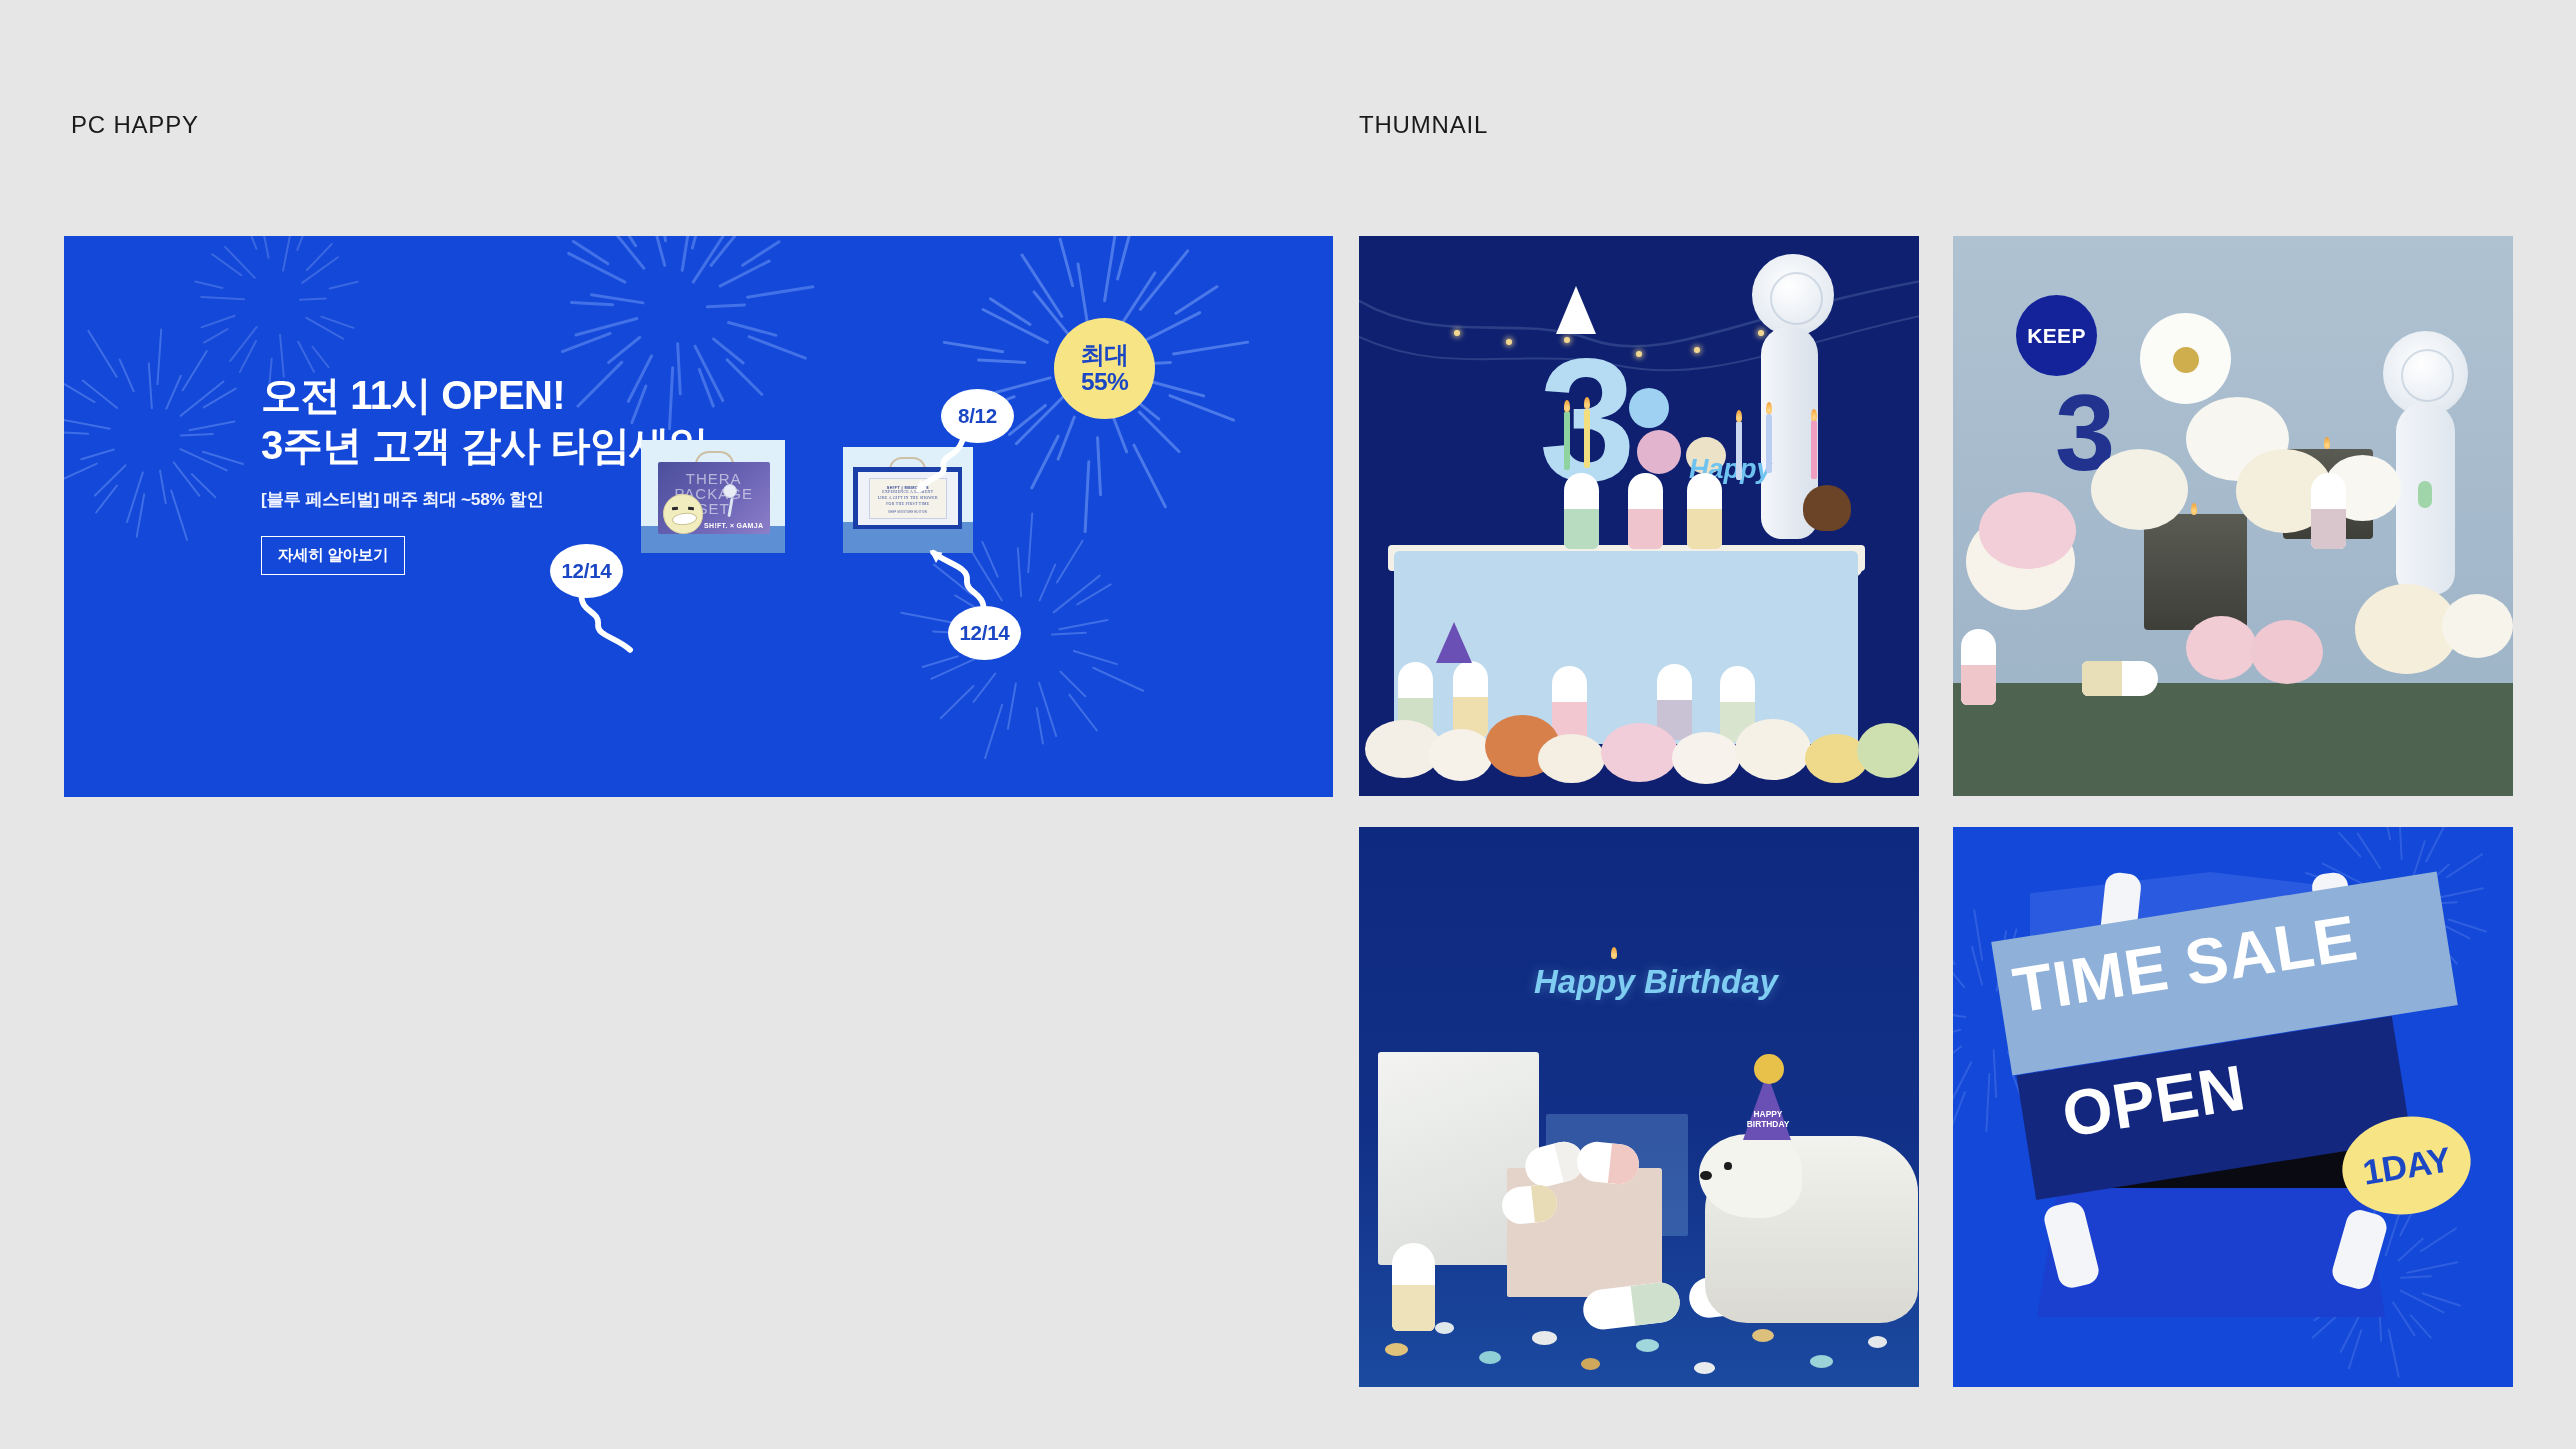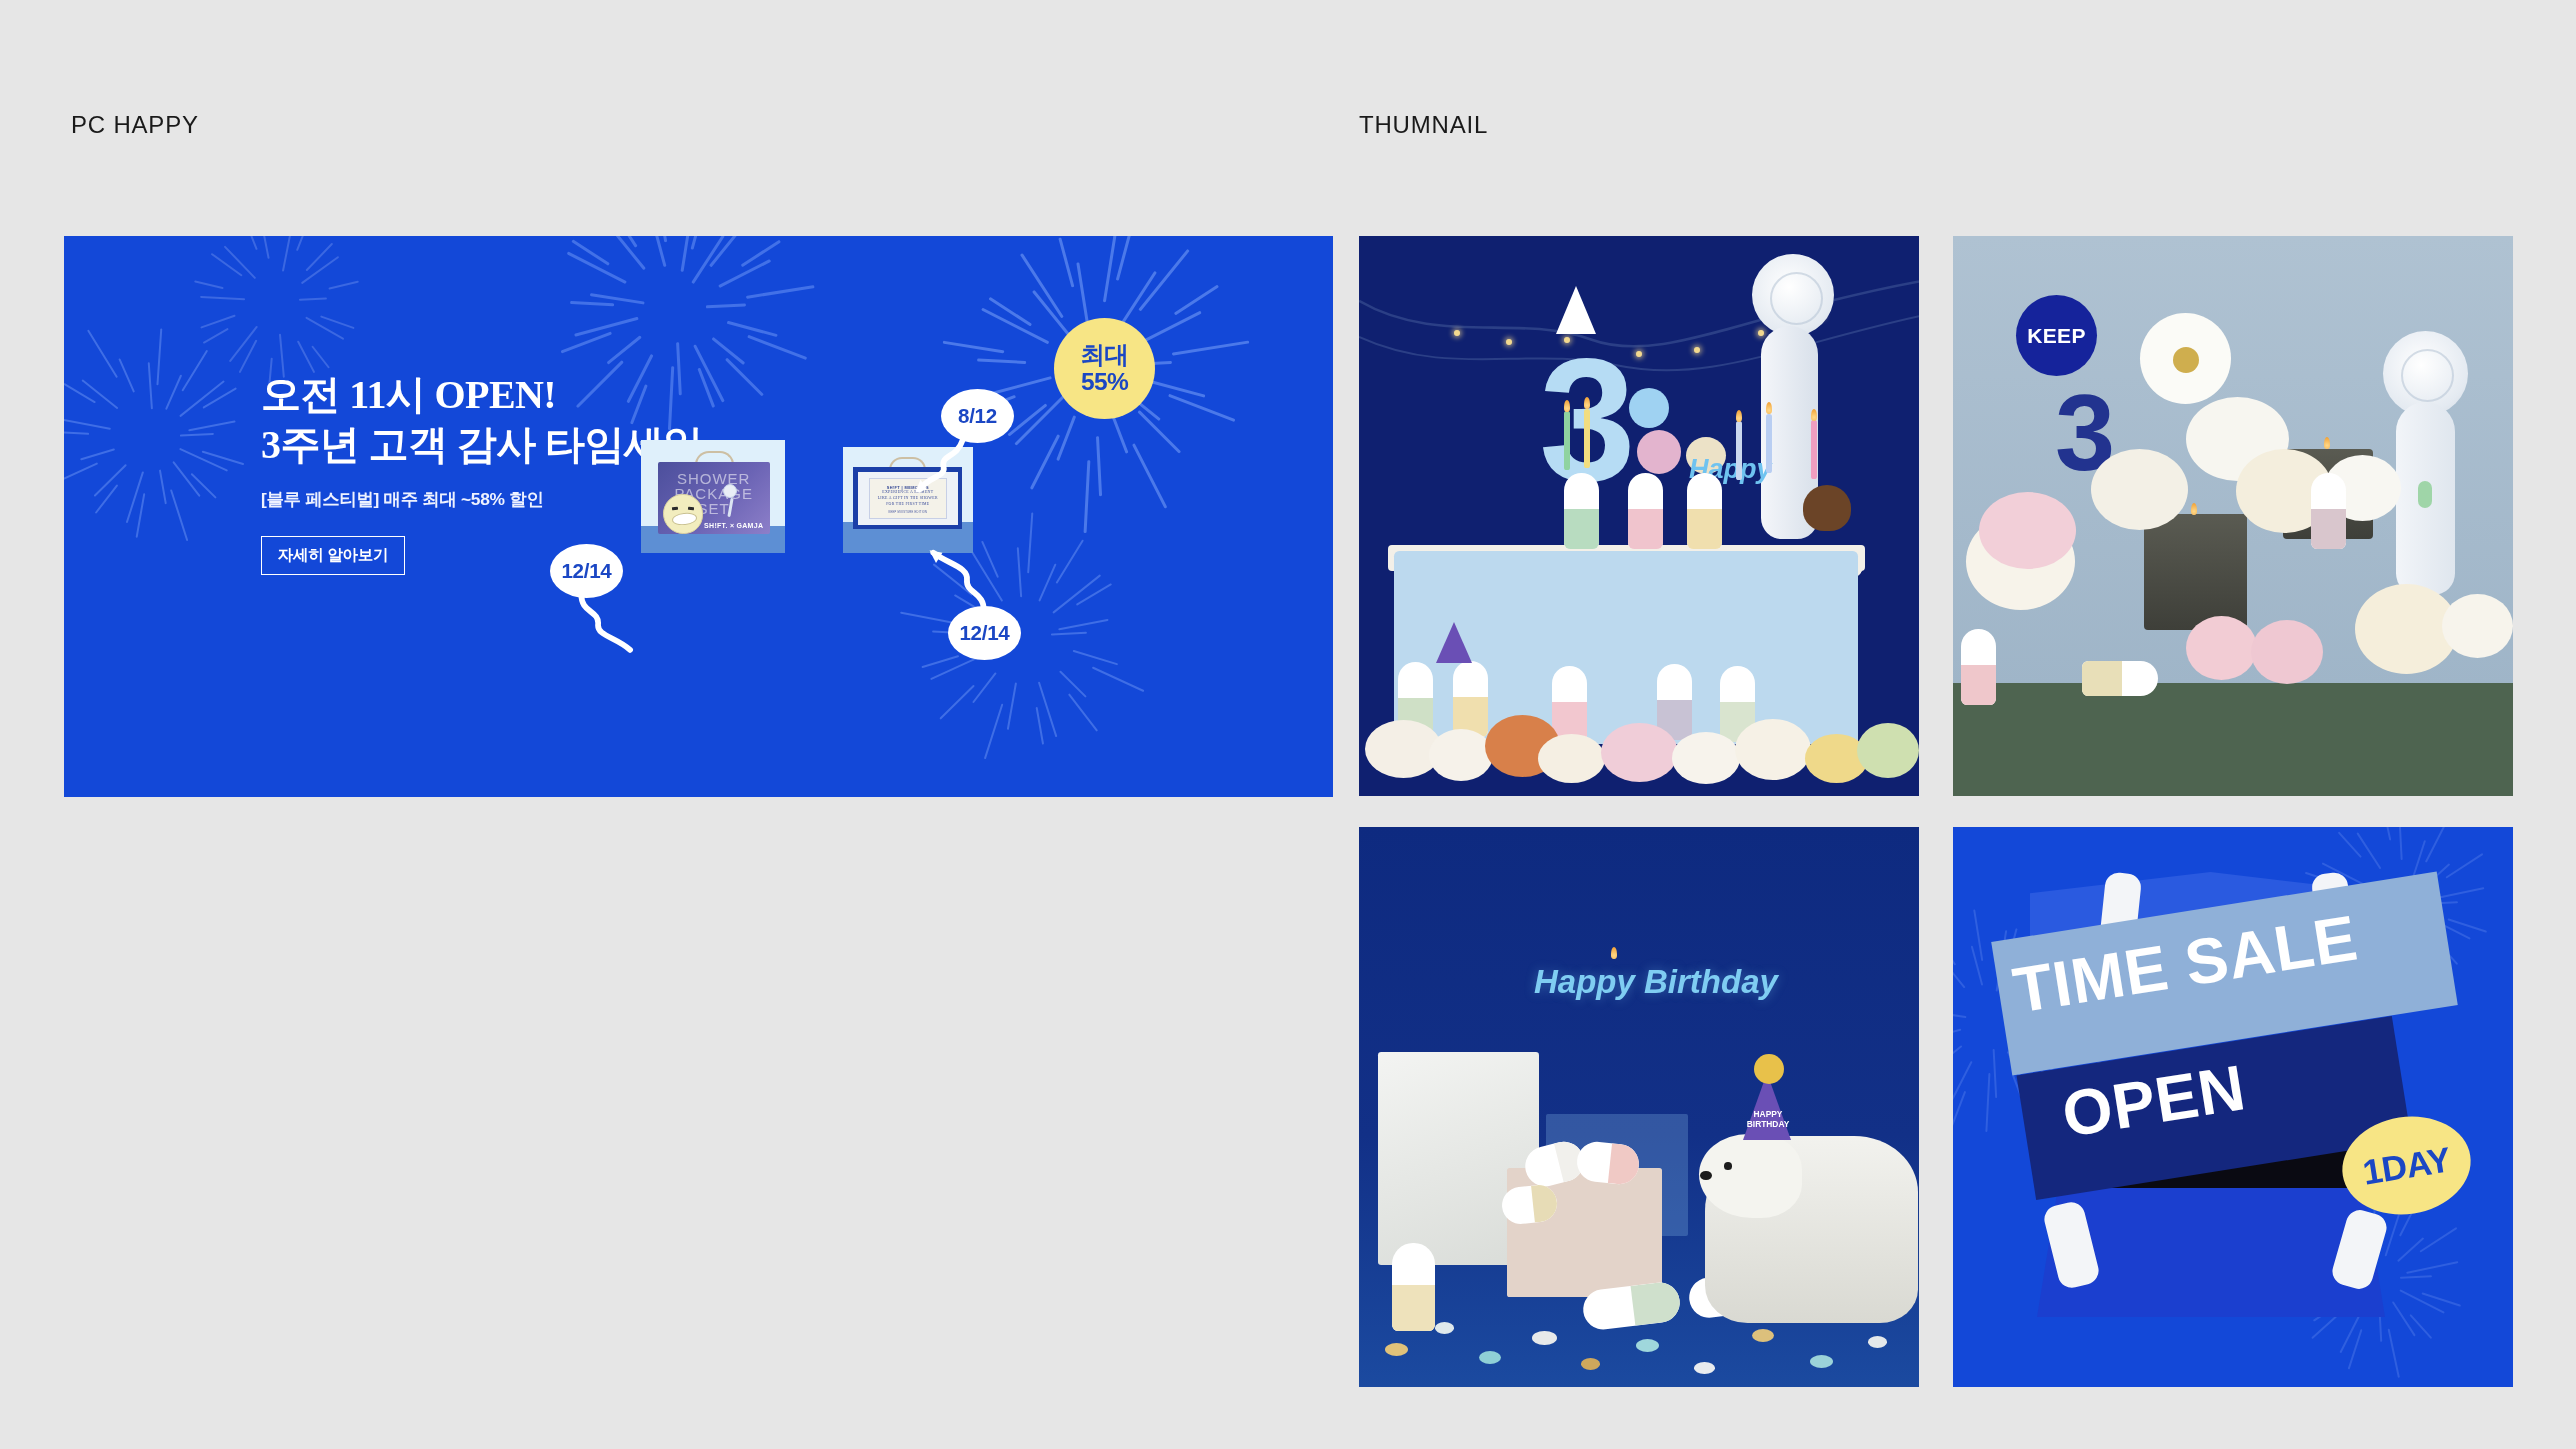--- a/index.html
+++ b/index.html
@@ -33,21 +33,21 @@
   }
   .fw { position: absolute; pointer-events: none; }
   .fw i {
     position: absolute; left: 50%; top: 50%;
     background: #3f6ee6;
     border-radius: 1.3px;
     transform-origin: 0 50%;
   }
 
   
-  #banner-copy { position: absolute; left: 197px; top: 134px; font-family: Liberation Serif, serif; }
+  #banner-copy { position: absolute; left: 197px; top: 134px; }
   .hl {
     color: #ffffff;
     font-size: 40px;
     font-weight: 700;
     letter-spacing: -0.6px;
     line-height: 1.26;
     white-space: nowrap;
   }
   #banner-sub {
     position: absolute; left: 197px; top: 251px;
@@ -564,21 +564,21 @@
       <div class="hl">3주년 고객 감사 타임세일</div>
     </div>
     <div id="banner-sub">[블루 페스티벌] 매주 최대 ~58% 할인</div>
     <button id="banner-cta">자세히 알아보기</button>
 
 
     <div class="prodbox" id="prod-left">
       <div class="shelf"></div>
       <div class="handle"></div>
       <div class="pkg">
-        <div class="big">SHOWER</div>
+        <div class="big">THERA</div>
         <div class="big">PACKAGE</div>
         <div class="big">SET</div>
         <div class="brand">SH!FT. × GAMJA</div>
         <div class="showerhead"></div>
         <div class="potato">
           <span class="eye l"></span>
           <span class="eye r"></span>
           <span class="mouth"></span>
         </div>
       </div>

